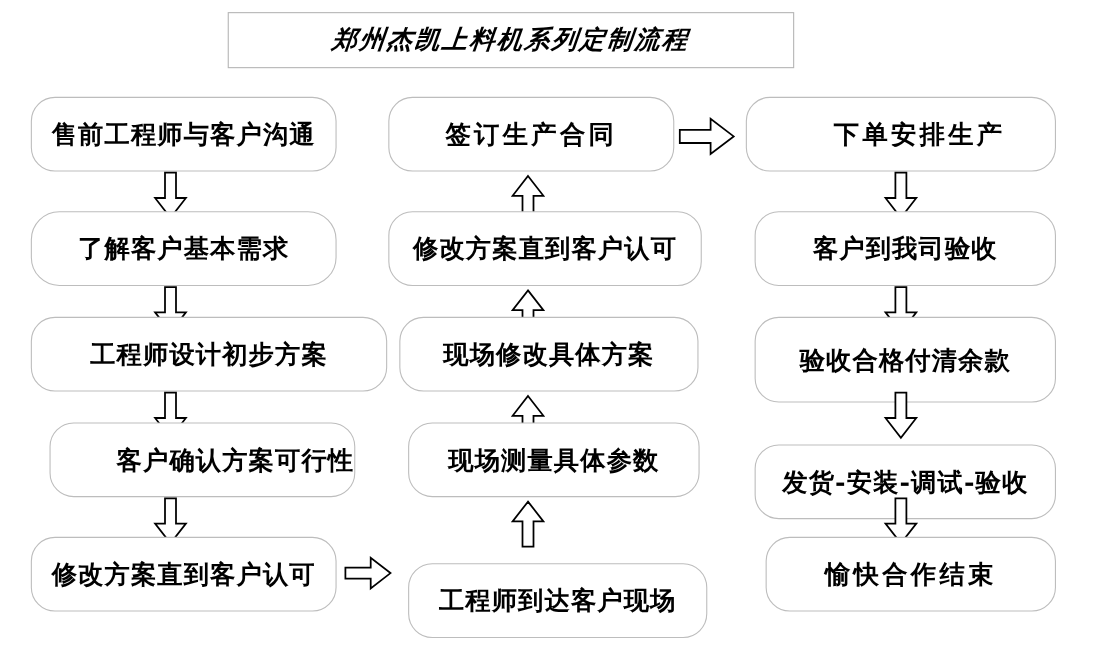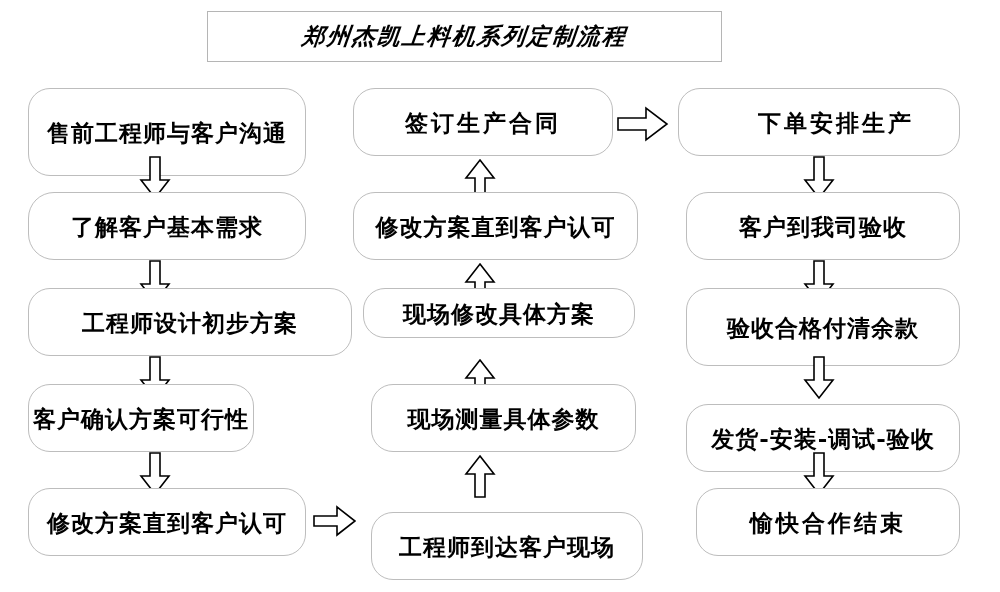--- a/index.html
+++ b/index.html
@@ -88,21 +88,21 @@
 </style>
 </head>
 <body>
 
 <div id="canvas">
 
   <div class="title-box">
     <span class="title-text">郑州杰凯上料机系列定制流程</span>
   </div>
 
-  <div class="node wide" style="left:28px; top:88px; width:278px; height:88px;text-align:center;">
+  <div class="node wide" style="left:28px; top:88px; width:278px; height:68px;text-align:center;">
     <span class="label">售前工程师与客户沟通</span>
   </div>
 
   <div class="arrow" style="left:139px; top:156px;">
     <svg width="32" height="44" viewBox="0 0 32 44" aria-hidden="true">
       <polygon points="11,1 21,1 21,24 30,24 16,42 2,24 11,24"></polygon>
     </svg>
   </div>
 
   <div class="node wide" style="left:28px; top:192px; width:278px; height:68px;border-radius:26px;">
@@ -118,21 +118,21 @@
   <div class="node wide" style="left:28px; top:288px; width:324px; height:68px;">
     <span class="label">工程师设计初步方案</span>
   </div>
 
   <div class="arrow" style="left:139px; top:356px;">
     <svg width="32" height="44" viewBox="0 0 32 44" aria-hidden="true">
       <polygon points="11,1 21,1 21,24 30,24 16,42 2,24 11,24"></polygon>
     </svg>
   </div>
 
-  <div class="node wide" style="left:28px; top:384px; width:226px; height:68px;">
+  <div class="node wide" style="left:45px; top:384px; width:278px; height:68px;justify-content:flex-end;">
     <span class="label">客户确认方案可行性</span>
   </div>
 
   <div class="arrow" style="left:139px; top:452px;">
     <svg width="32" height="44" viewBox="0 0 32 44" aria-hidden="true">
       <polygon points="11,1 21,1 21,24 30,24 16,42 2,24 11,24"></polygon>
     </svg>
   </div>
 
   <div class="node wide" style="left:28px; top:488px; width:278px; height:68px;">
@@ -158,21 +158,21 @@
   <div class="node wide" style="left:353px; top:192px; width:285px; height:68px;">
     <span class="label">修改方案直到客户认可</span>
   </div>
 
   <div class="arrow" style="left:464px; top:262px;">
     <svg width="32" height="44" viewBox="0 0 32 44" aria-hidden="true">
       <polygon points="16,2 30,20 21,20 21,43 11,43 11,20 2,20"></polygon>
     </svg>
   </div>
 
-  <div class="node wide" style="left:363px; top:288px; width:272px; height:50px;">
+  <div class="node wide" style="left:363px; top:288px; width:272px; height:68px;">
     <span class="label">现场修改具体方案</span>
   </div>
 
   <div class="arrow" style="left:464px; top:358px;">
     <svg width="32" height="44" viewBox="0 0 32 44" aria-hidden="true">
       <polygon points="16,2 30,20 21,20 21,43 11,43 11,20 2,20"></polygon>
     </svg>
   </div>
 
   <div class="node wide" style="left:371px; top:384px; width:265px; height:68px;">

